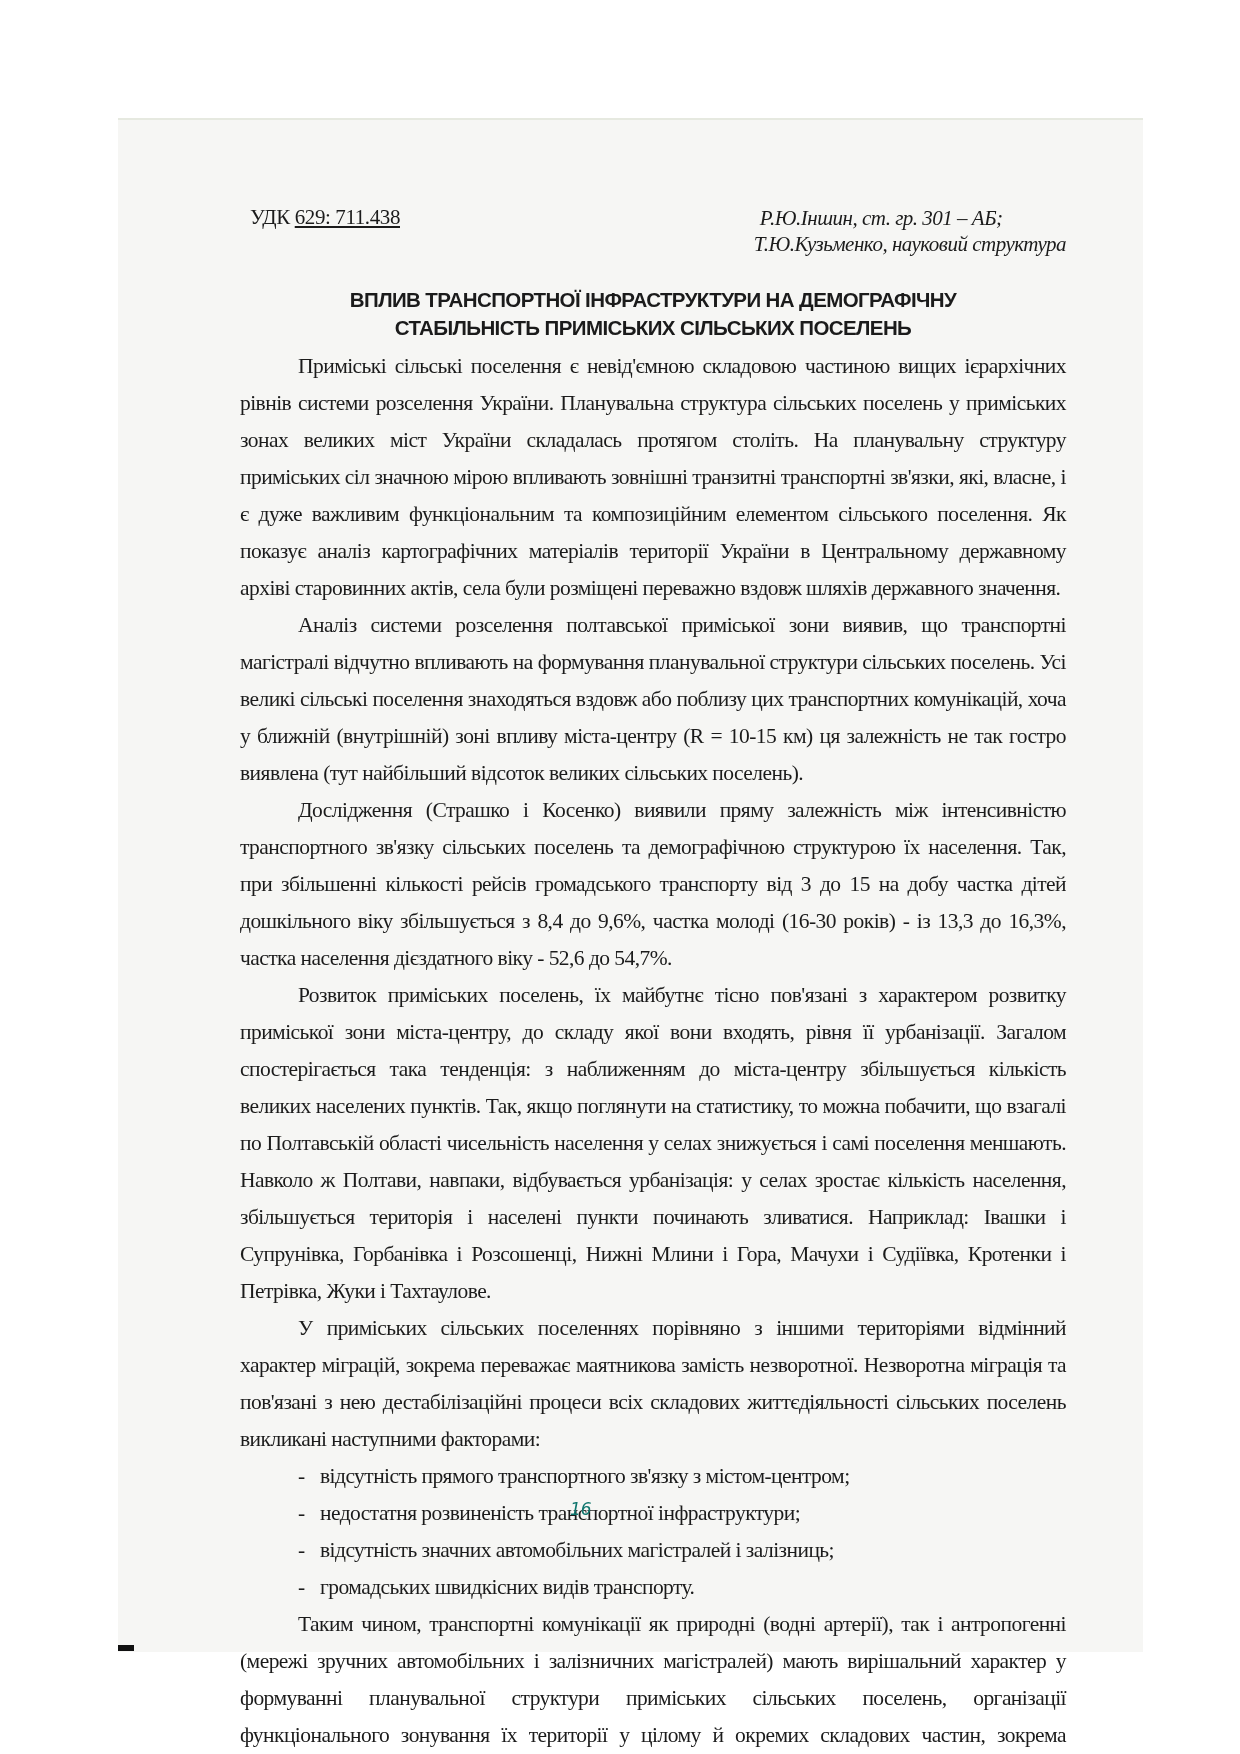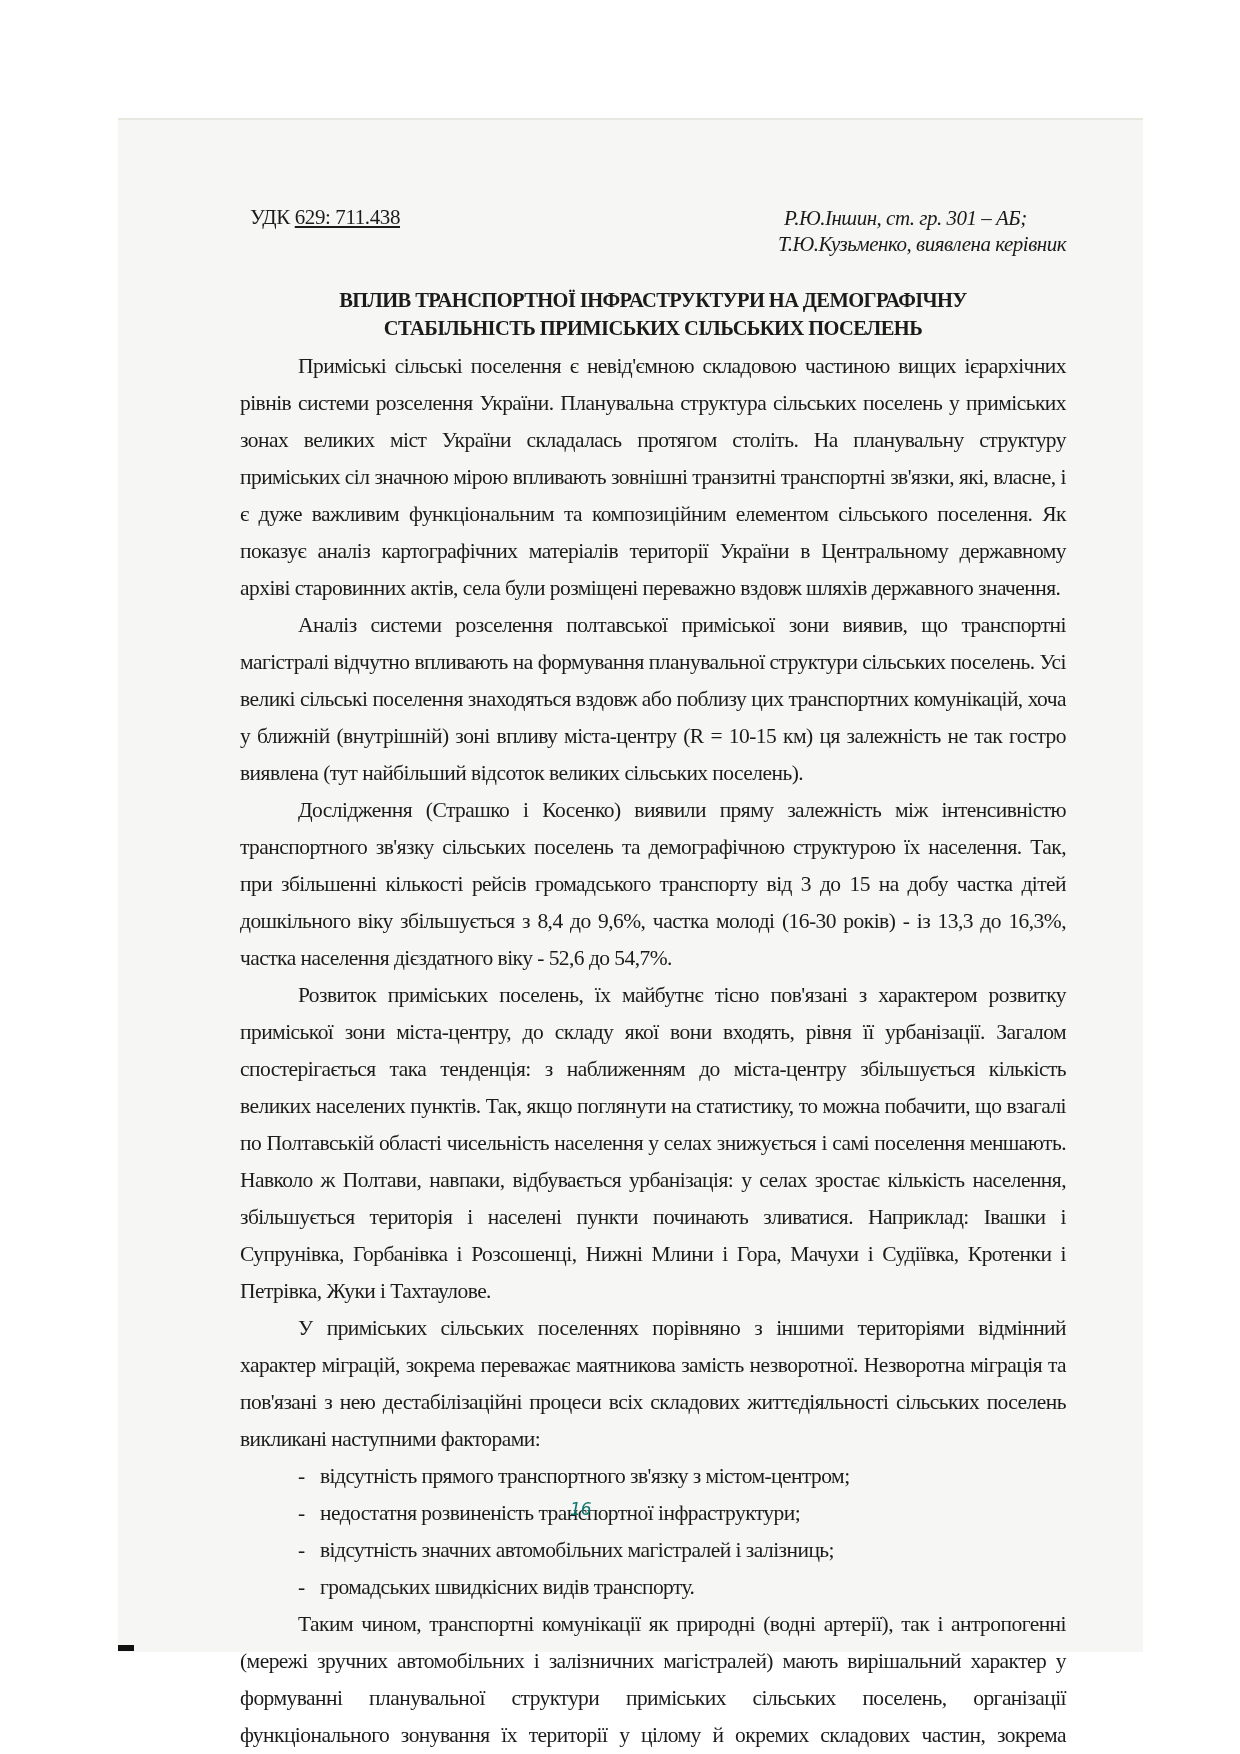--- a/index.html
+++ b/index.html
@@ -10,21 +10,21 @@
     border-top:2px solid #e6e9e0;
   }
   .edge-mark { position:absolute; left:118px; top:1645px; width:16px; height:6px; background:#111; }
   .hdr { position:absolute; top:205px; left:240px; width:826px; font-family:"Liberation Serif", serif; font-size:21px; color:#1b1b1b; }
   .udk { position:absolute; left:10px; top:0; letter-spacing:-0.4px; }
   .udk .num { text-decoration:underline; }
   .authors { position:absolute; right:0; top:0; text-align:left; line-height:26px; letter-spacing:-0.5px;font-style:italic; }
   .authors div:first-child { padding-left:0; }
   .title {
     position:absolute; top:286px; left:240px; width:826px; text-align:center;
-    font-family:Liberation Serif, serif; font-weight:bold; font-size:20.5px; line-height:28px;
+    font-family:Liberation Sans, sans-serif; font-weight:bold; font-size:20.5px; line-height:28px;
     color:#1b1b1b; letter-spacing:-0.6px;
   }
   .body {
     position:absolute; top:348px; left:240px; width:826px;
     font-family:"Liberation Serif", serif; font-size:21.5px; line-height:37px; color:#1b1b1b;
     text-align:justify; letter-spacing:-0.55px;
   }
   .body p { margin:0; text-indent:58px; }
   .body ul { list-style:none; margin:0; padding:0 0 0 58px; }
   .body li { position:relative; padding-left:22px; text-align:left; }
@@ -37,21 +37,21 @@
 </head>
 <body>
 
 <div class="scan"></div>
 <div class="edge-mark"></div>
 
 <div class="hdr">
   <div class="udk"><span>УДК </span><span class="num">629: 711.438</span></div>
   <div class="authors">
     <div style="padding-left:6px;">Р.Ю.Іншин, ст. гр. 301 – АБ;</div>
-    <div>Т.Ю.Кузьменко, виявлена керівник</div>
+    <div>Т.Ю.Кузьменко, науковий структура</div>
   </div>
 </div>
 
 <div class="title">
   <div>ВПЛИВ ТРАНСПОРТНОЇ ІНФРАСТРУКТУРИ НА ДЕМОГРАФІЧНУ</div>
   <div>СТАБІЛЬНІСТЬ ПРИМІСЬКИХ СІЛЬСЬКИХ ПОСЕЛЕНЬ</div>
 </div>
 
 <div class="body">
   <p>Приміські сільські поселення є невід'ємною складовою частиною вищих ієрархічних рівнів системи розселення України. Планувальна структура сільських поселень у приміських зонах великих міст України складалась протягом століть. На планувальну структуру приміських сіл значною мірою впливають зовнішні транзитні транспортні зв'язки, які, власне, і є дуже важливим функціональним та композиційним елементом сільського поселення. Як показує аналіз картографічних матеріалів території України в Центральному державному архіві старовинних актів, села були розміщені переважно вздовж шляхів державного значення.</p>

